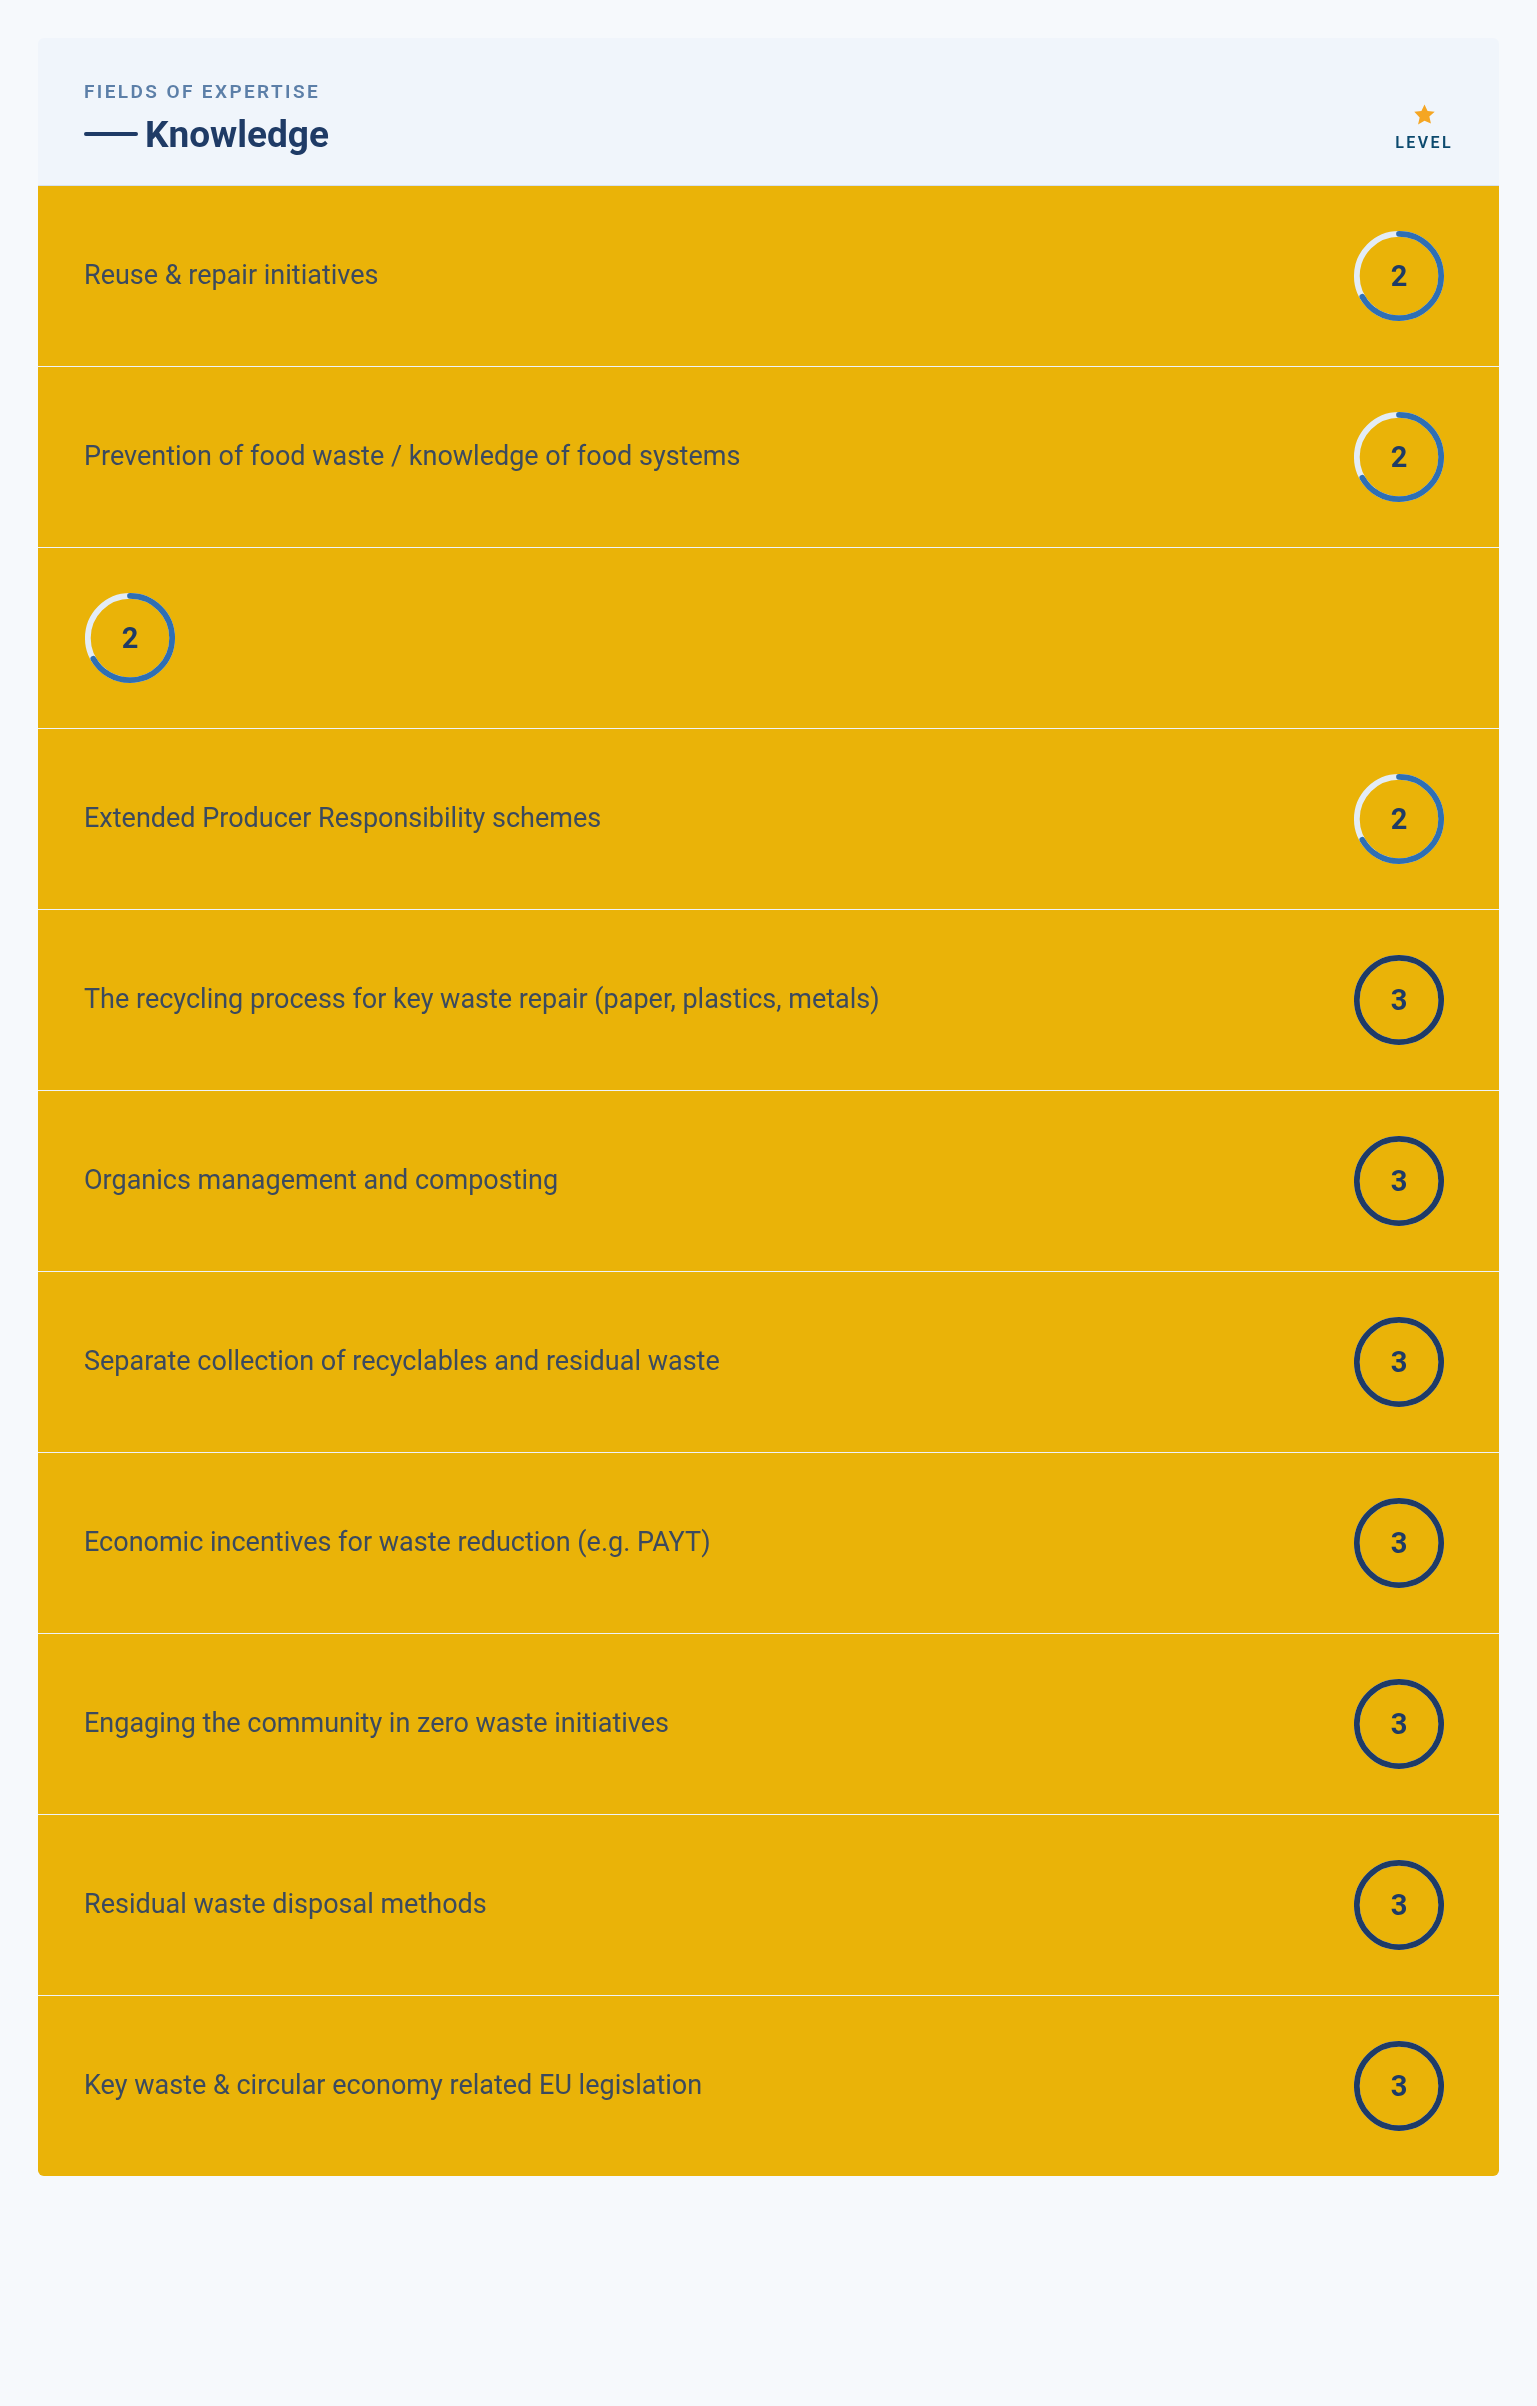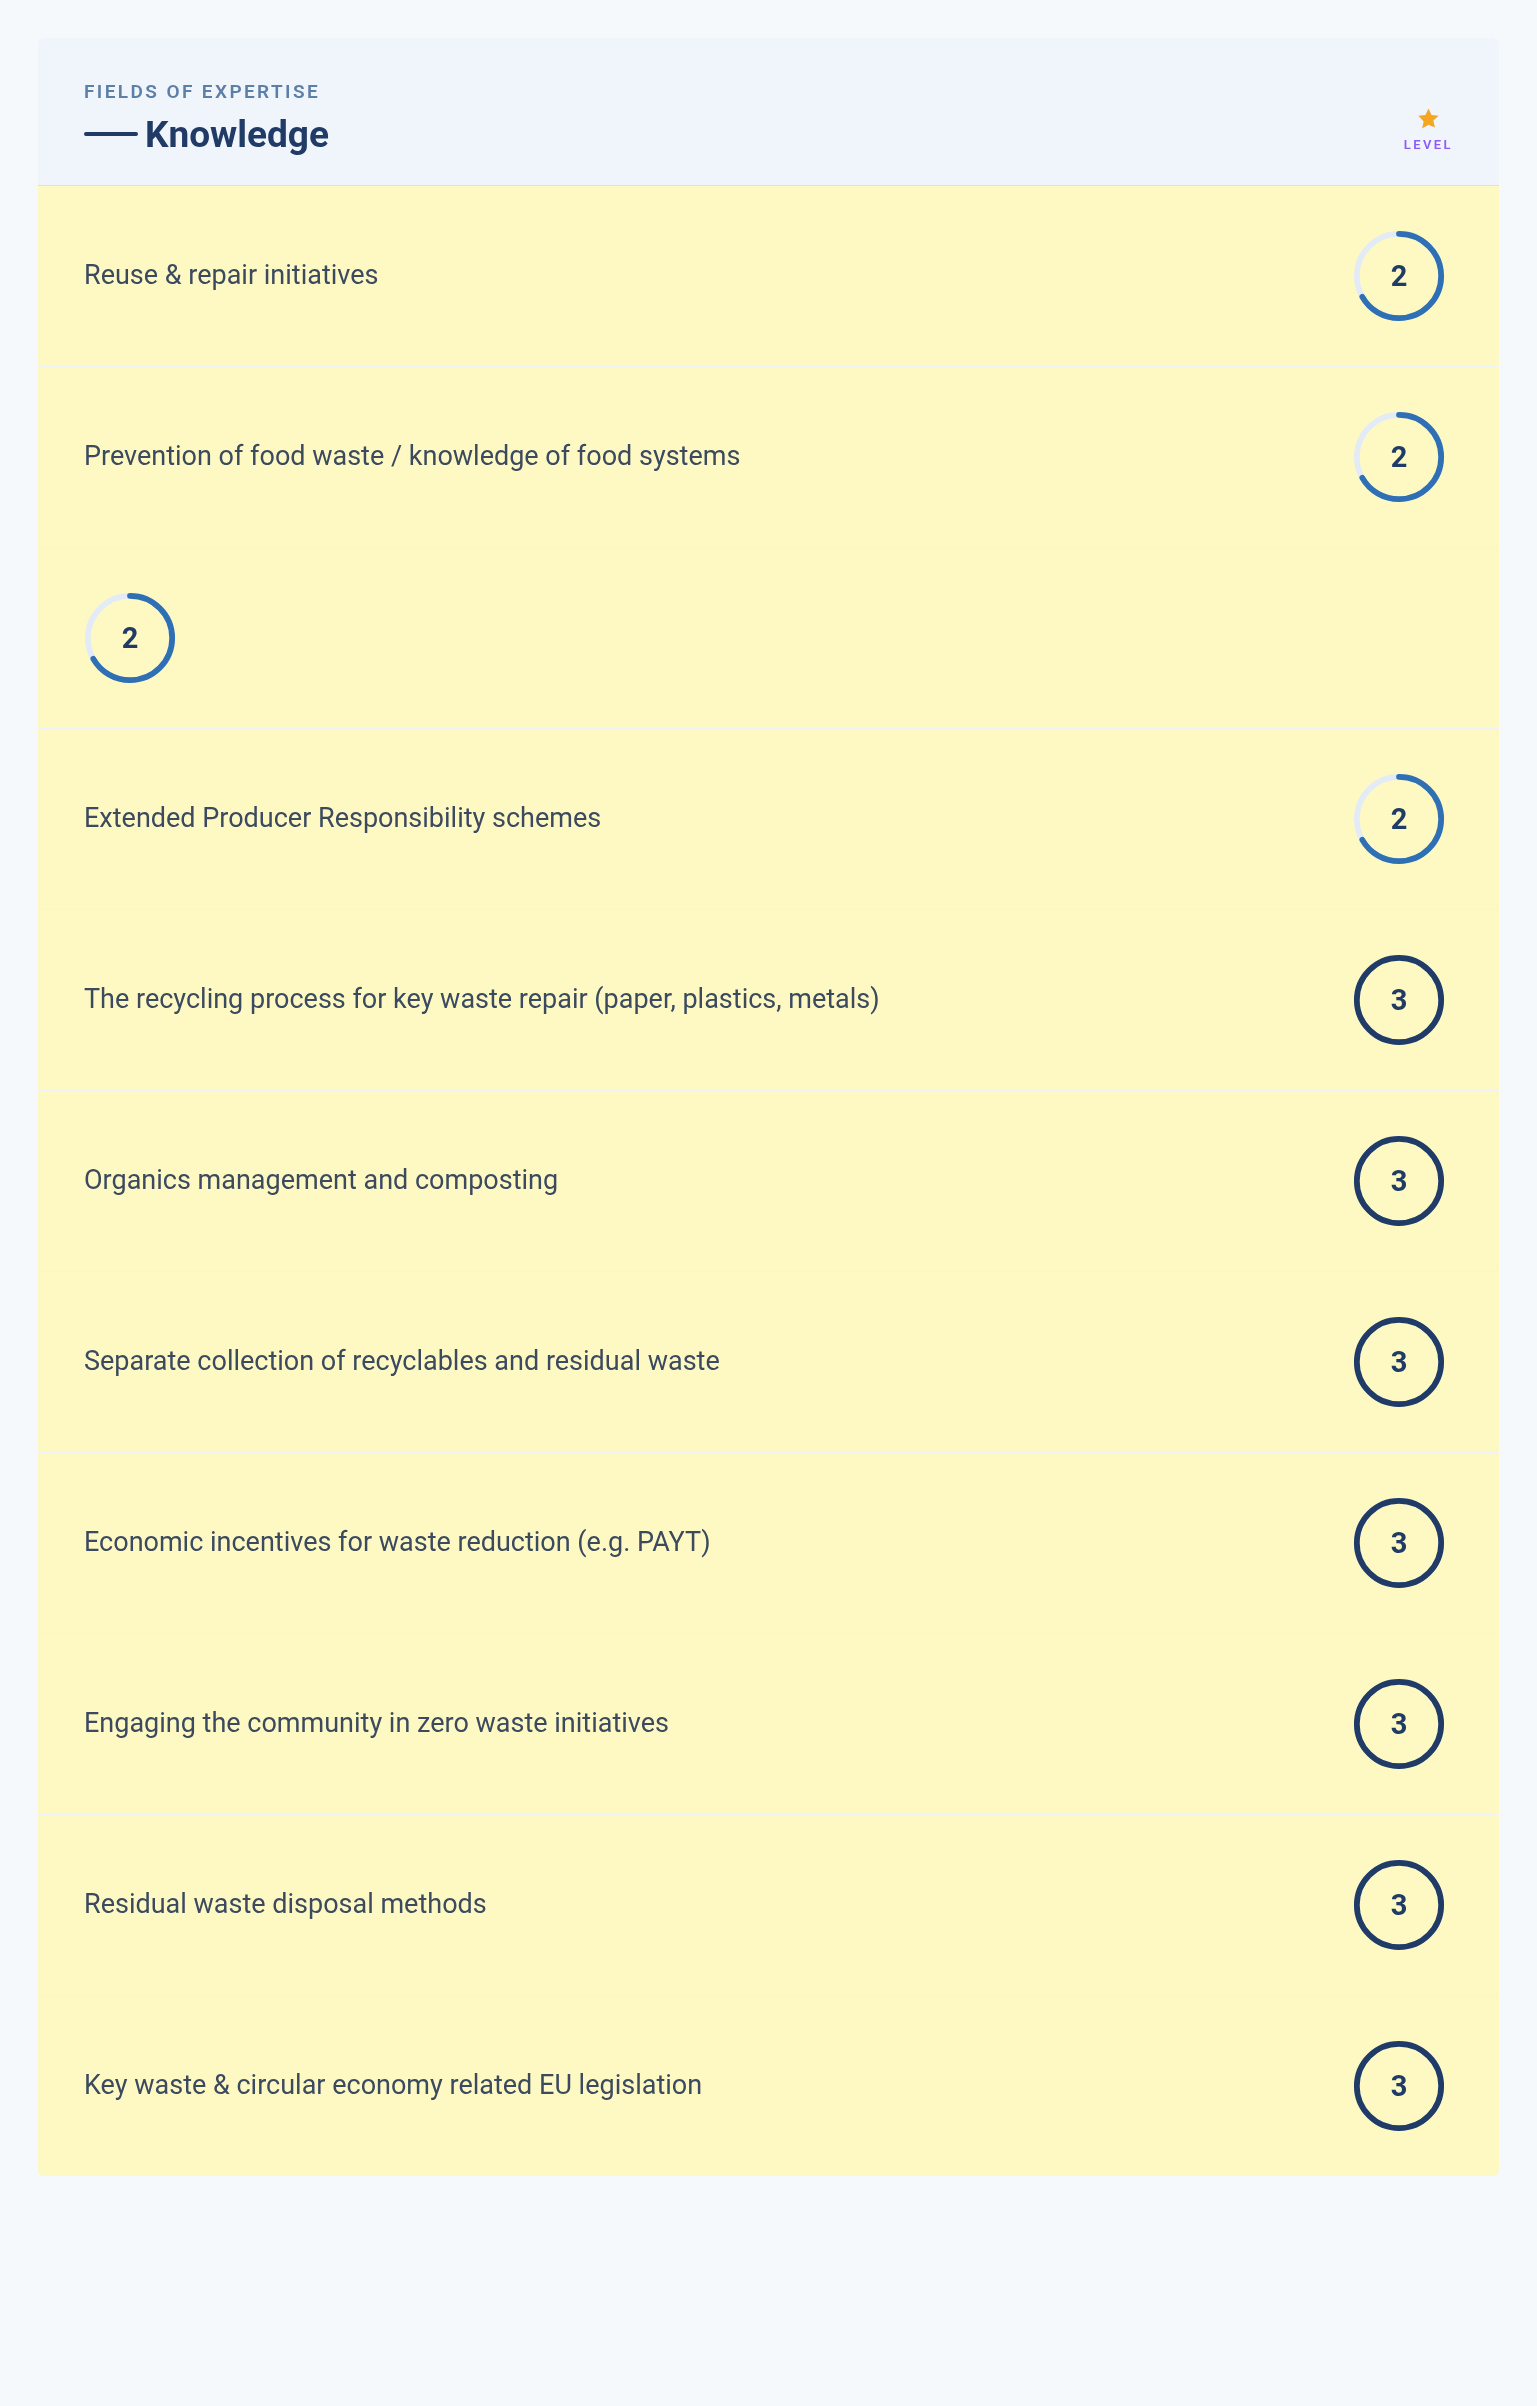--- a/index.html
+++ b/index.html
@@ -51,29 +51,29 @@
   }
   .header-right {
     text-align: center;
     padding-bottom: 3.8px;
   }
   .star-icon {
     display: block;
     margin: 0 auto 5.8px auto;
   }
   .level-label {
-    font-size: 13px;
+    font-size: 16px;
     letter-spacing: 2.4px;
     font-weight: 600;
-    color: #8b5cf6;
+    color: #0c4a6e;
     text-transform: uppercase;
   }
   .rows { }
   .row {
-    background: #fef9c3;
+    background: #eab308;
     display: flex;
     align-items: center;
     justify-content: space-between;
     padding: 44px 54px 44px 46px;
     border-bottom: 1.9px solid #eef3f9;
   }
   .row:last-child { border-bottom: none; }
   .row-label {
     font-size: 27px;
     color: #3b4a5f;

